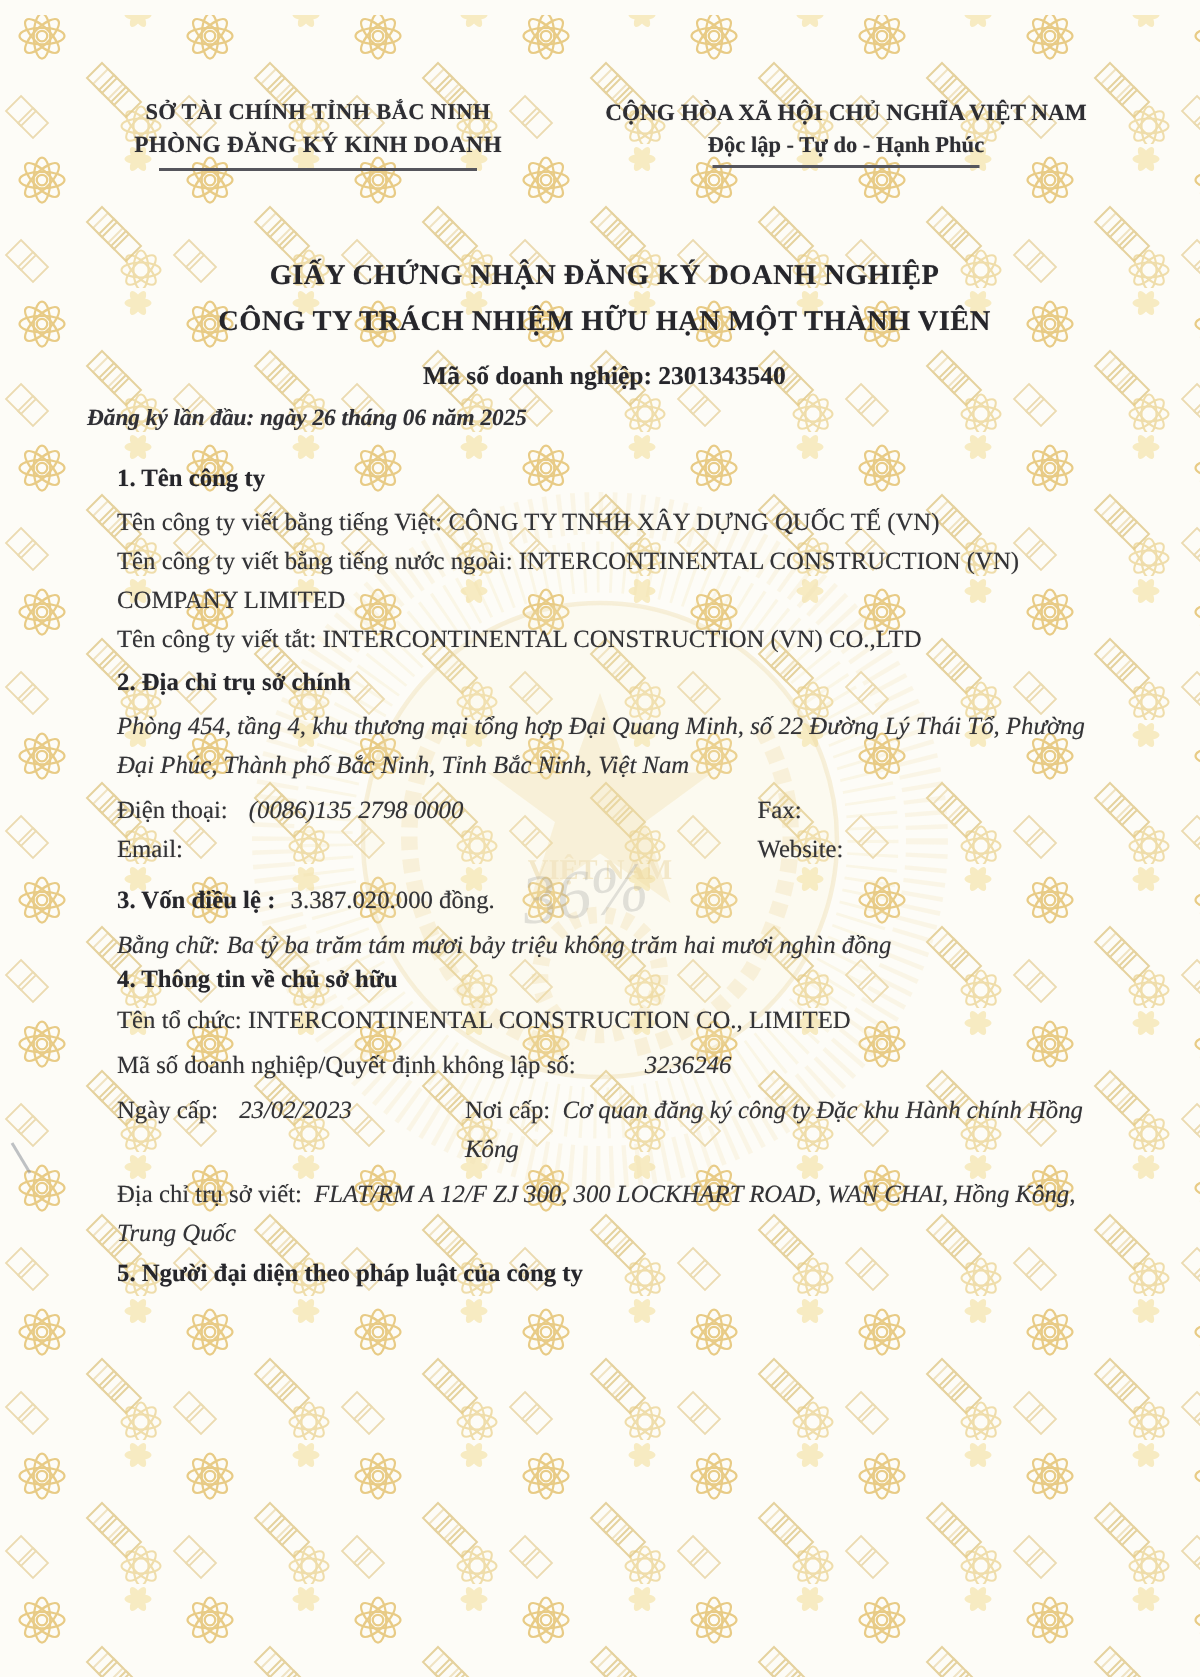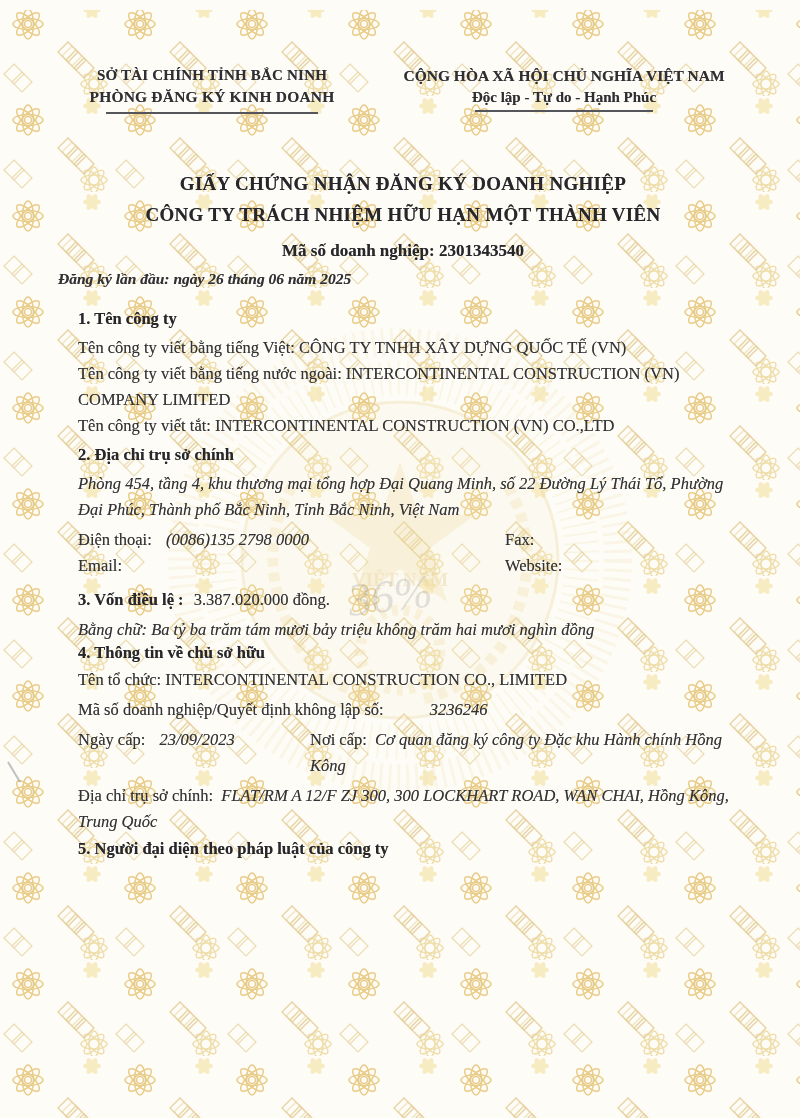--- a/index.html
+++ b/index.html
@@ -158,27 +158,27 @@
 
   <div class="sec-h mt10">4. Thông tin về chủ sở hữu</div>
   <div class="t mt4">Tên tổ chức: INTERCONTINENTAL CONSTRUCTION CO., LIMITED</div>
   <div class="t mt4">
     <span>Mã số doanh nghiệp/Quyết định không lập số:</span>
     <span class="it big-gap">3236246</span>
   </div>
   <div class="date-row mt4">
     <div class="t">
       <span>Ngày cấp:</span>
-      <span class="it val-gap">23/09/2023</span>
+      <span class="it val-gap">23/02/2023</span>
     </div>
     <div class="t">
       <span>Nơi cấp:</span>
       <span class="it val-gap" style="margin-left:4px;">Cơ quan đăng ký công ty Đặc khu Hành chính Hồng Kông</span>
     </div>
   </div>
   <div class="t mt4">
-    <span>Địa chỉ trụ sở chính:</span>
+    <span>Địa chỉ trụ sở viết:</span>
     <span class="it val-gap" style="margin-left:4px;">FLAT/RM A 12/F ZJ 300, 300 LOCKHART ROAD, WAN CHAI, Hồng Kông, Trung Quốc</span>
   </div>
 
   <div class="sec-h mt4">5. Người đại diện theo pháp luật của công ty</div>
 
 </div>
 
 </body></html>

